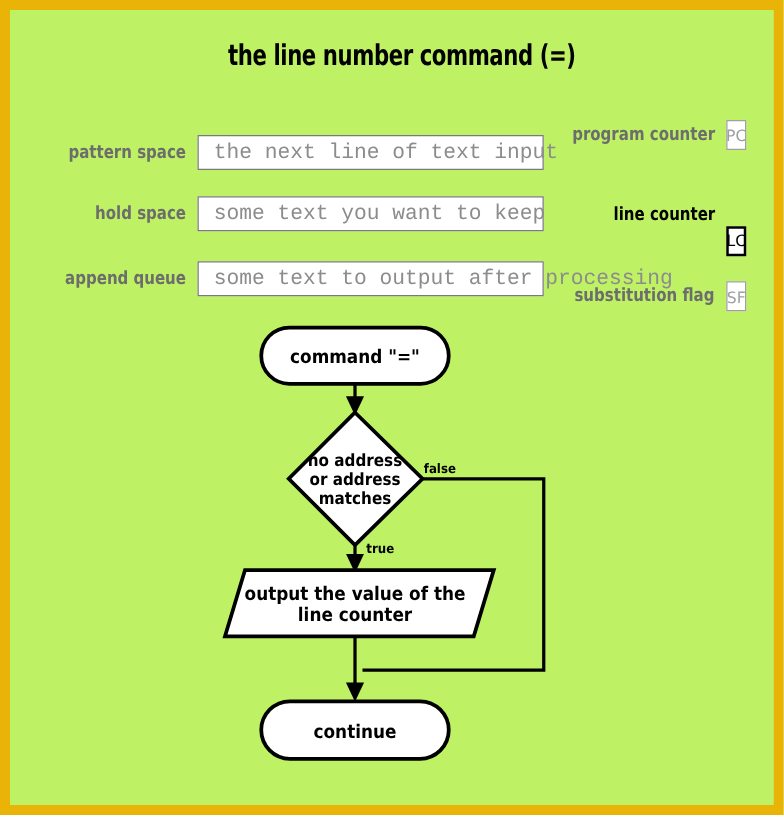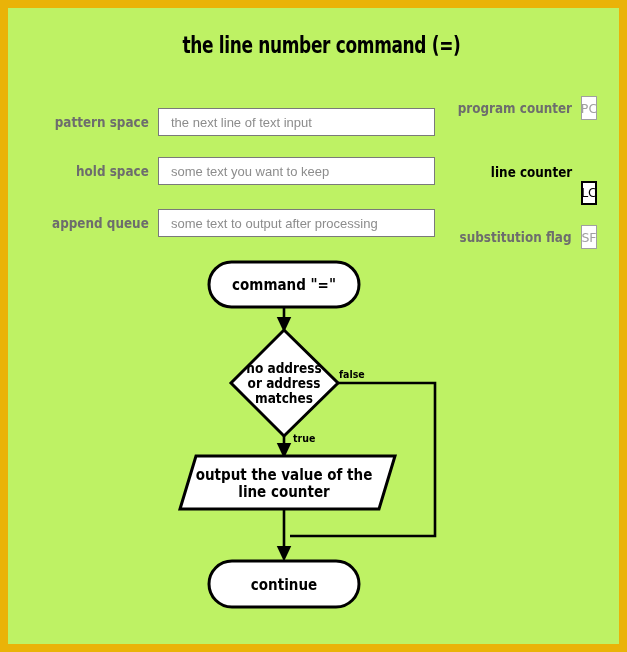--- a/index.html
+++ b/index.html
@@ -60,22 +60,22 @@
     width: 277px;
     height: 28px;
     box-sizing: border-box;
     border: 1.5px solid #7a7a7a;
     background: #ffffff;
     display: flex;
     align-items: center;
   }
   .buf-text {
     padding-left: 12px;
-    font-family: Liberation Sans, sans-serif;
-    font-size: 13px;
+    font-family: Liberation Mono, monospace;
+    font-size: 17px;
     color: #8c8c8c;
     white-space: nowrap;
     text-align: center;
   }
 
   
   .flag-row {
     position: absolute;
     display: flex;
     align-items: center;

